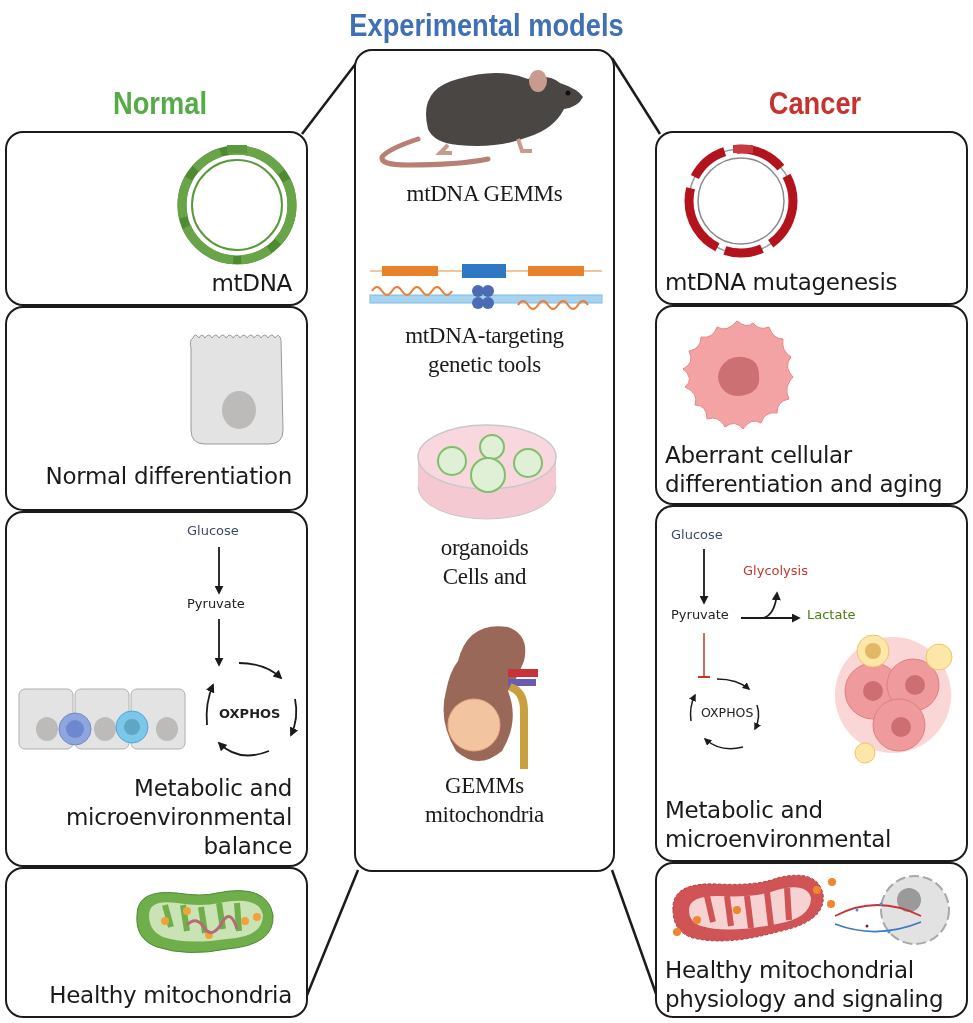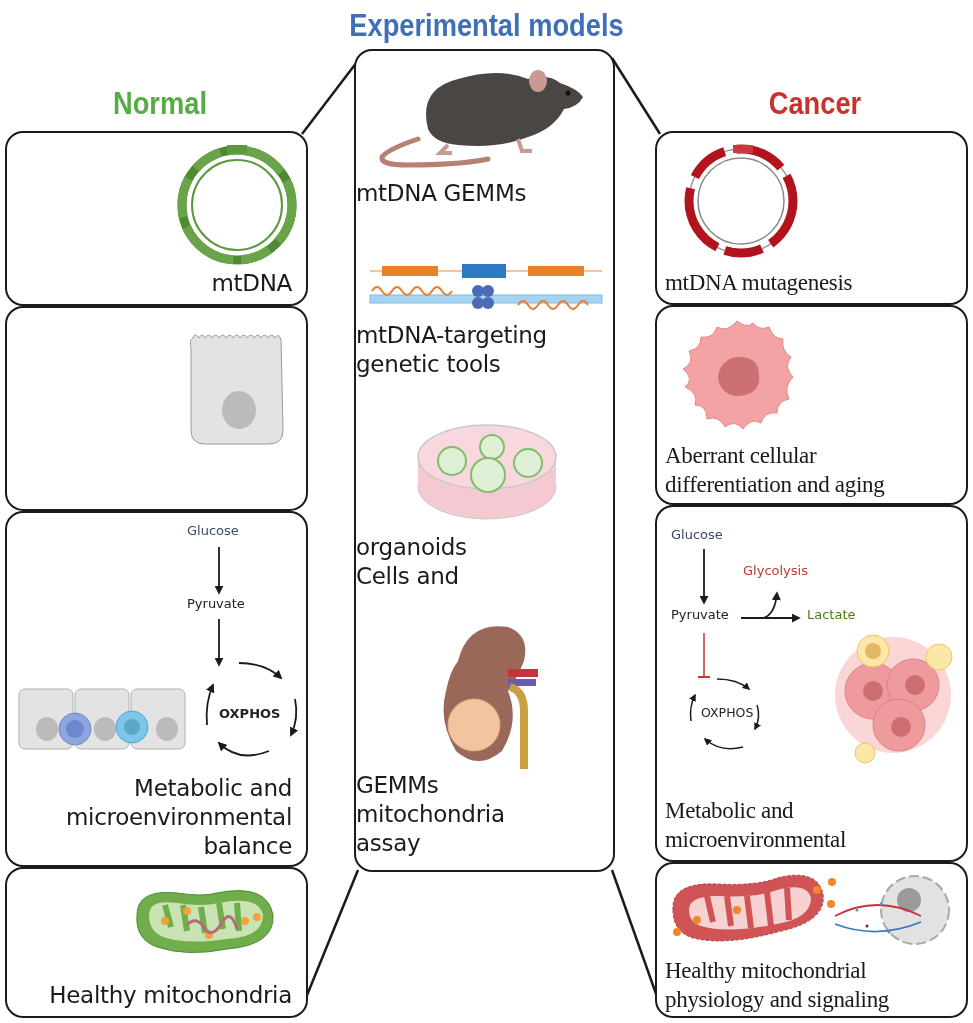--- a/index.html
+++ b/index.html
@@ -7,22 +7,22 @@
          font-family:"Liberation Sans", "DejaVu Sans", sans-serif; color:#1a1a1a; }
   .heading { position:absolute; font-weight:bold; font-family:"Liberation Sans", sans-serif;
              transform:scaleX(0.88); transform-origin:center; white-space:nowrap; }
   #title-exp { left:300px; width:373px; text-align:center; top:8px; font-size:31px; color:#3f6fb5; }
   #title-normal { left:60px; width:200px; text-align:center; top:86px; font-size:31px; color:#55ab45; }
   #title-cancer { left:715px; width:200px; text-align:center; top:86px; font-size:31px; color:#c8322e; }
 
   .box { position:absolute; border:2.5px solid #1b1b1b; border-radius:18px; background:#fff; box-sizing:border-box; }
   .lbl { position:absolute; font-size:23px; line-height:29px; color:#1a1a1a; font-family:"DejaVu Sans", sans-serif; letter-spacing:-0.3px; }
   .lbl.right { right:14px; text-align:right; }
-  .lbl.left { left:8px; text-align:left;font-family:Liberation Serif, serif; }
-  .lbl.center { left:0; right:0; text-align:left; }
+  .lbl.left { left:8px; text-align:left; }
+  .lbl.center { left:0; right:0; text-align:center;font-family:Liberation Serif, serif; }
   .small { position:absolute; font-size:13px; font-family:"DejaVu Sans", sans-serif; }
   svg.ill { position:absolute; overflow:visible; }
   #connectors { position:absolute; left:0; top:0; }
 </style>
 </head>
 <body>
 
 <div id="title-exp" class="heading">Experimental models</div>
 <div id="title-normal" class="heading">Normal</div>
 <div id="title-cancer" class="heading">Cancer</div>
@@ -42,20 +42,21 @@
     <rect x="50" y="0" width="20" height="8" fill="#5a9a3c"></rect>
   </svg>
   <div class="lbl right" style="bottom:6px;">mtDNA</div>
 </div>
 
 <div class="box" style="left:5px; top:306px; width:303px; height:205px;">
   <svg class="ill" style="left:180px; top:22px;" width="100" height="120" viewBox="0 0 100 120">
     <path d="M4 18 Q2 10 6 8 Q8 2 12 8 Q15 2 18 8 Q22 2 25 8 Q29 2 32 8 Q36 2 39 8 Q43 2 46 8 Q50 2 53 8 Q57 2 60 8 Q64 2 67 8 Q71 2 74 8 Q78 2 81 8 Q85 2 88 8 Q92 2 94 10 L96 100 Q96 114 82 114 L18 114 Q4 114 4 100 Z" fill="#e3e3e3" stroke="#9a9a9a" stroke-width="1"></path>
     <ellipse cx="52" cy="80" rx="17" ry="19" fill="#bdbaba"></ellipse>
   </svg>
+  <div class="lbl right" style="bottom:18px;">Normal differentiation</div>
 </div>
 
 <div class="box" style="left:5px; top:511px; width:303px; height:356px;">
   <div class="small" style="left:180px; top:10px; color:#3b4a6b;">Glucose</div>
   <div class="small" style="left:180px; top:83px; color:#222;">Pyruvate</div>
   <svg class="ill" style="left:0; top:0;" width="303" height="290">
     <defs>
       <marker id="ah" viewBox="0 0 10 10" refX="8" refY="5" markerWidth="5" markerHeight="5" orient="auto">
           <path d="M0 0 L10 5 L0 10 z" fill="#1b1b1b"></path>
         </marker>
@@ -147,21 +148,20 @@
   <svg class="ill" style="left:82px; top:570px;" width="104" height="150" viewBox="0 0 104 150">
     <path d="M20 40 Q30 0 70 6 Q92 14 86 40 Q78 60 70 70 Q82 100 64 130 Q40 150 18 130 Q0 100 8 70 Q12 50 20 40 Z" fill="#9a6858"></path>
     <rect x="70" y="48" width="30" height="8" fill="#c8323a"></rect>
     <rect x="70" y="58" width="28" height="7" fill="#6a5ab0"></rect>
     <path d="M72 66 Q86 70 86 90 L86 148" stroke="#c8a040" stroke-width="8" fill="none"></path>
     <ellipse cx="36" cy="104" rx="26" ry="26" fill="#f3c4a0" stroke="#e8a883"></ellipse>
   </svg>
   <div class="lbl center" style="top:720px;">
     <div>GEMMs</div>
     <div>mitochondria</div>
-    <div>assay</div>
   </div>
 </div>
 
 <div class="box" style="left:655px; top:131px; width:313px; height:174px;">
   <svg class="ill" style="left:26px; top:10px;" width="116" height="116" viewBox="0 0 116 116">
     <circle cx="58" cy="58" r="52" fill="none" stroke="#9a9a9a" stroke-width="1.5"></circle>
     <circle cx="58" cy="58" r="52" fill="none" stroke="#b3131c" stroke-width="9" stroke-dasharray="50 10 38 8 70 12 40 12"></circle>
     <circle cx="58" cy="58" r="43" fill="none" stroke="#8a8a8a" stroke-width="1.5"></circle>
     <rect x="50" y="2" width="20" height="8" fill="#c83a40"></rect>
   </svg>

